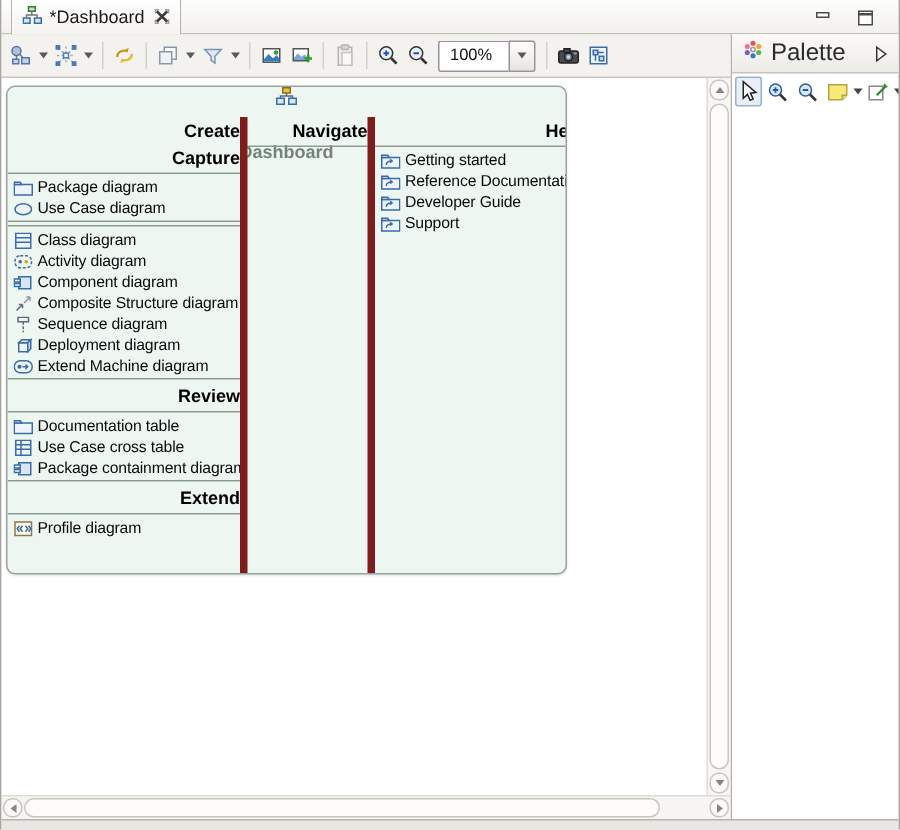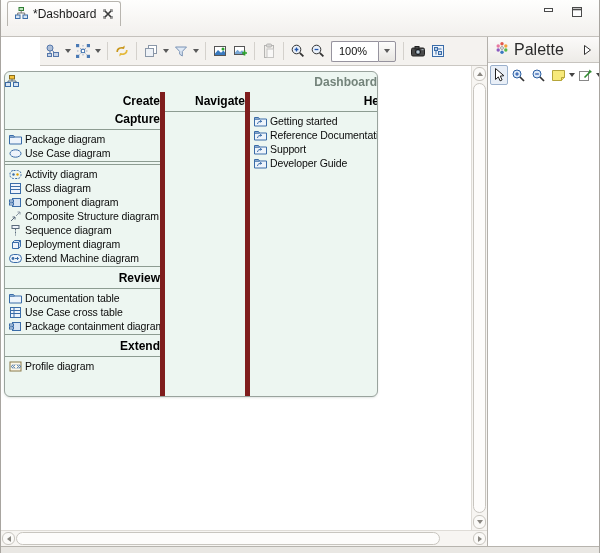--- a/index.html
+++ b/index.html
@@ -2,36 +2,36 @@
 <html><head>
 <meta charset="utf-8">
 <style>
   * { margin:0; padding:0; box-sizing:border-box; }
   html,body { background:#d6d3ce; }
   body { font-family:"Liberation Sans", sans-serif; }
   .window { width:600px; height:553px; background:#fff; display:flex; flex-direction:column;
             border-left:1px solid #a8a5a0; border-right:1px solid #a8a5a0; overflow:hidden; }
 
   
-  .tabbar { height:37px; background:linear-gradient(#fefefd,#f2f0ed); display:flex; align-items:flex-start;
+  .tabbar { height:23px; background:linear-gradient(#fefefd,#f2f0ed); display:flex; align-items:flex-end;
             border-bottom:1px solid #c4c1bc; flex:none; }
   .tab { height:25px; margin-left:6px; display:flex; align-items:center; gap:5px; padding:0 7px;
          background:linear-gradient(#ffffff,#f5f3f0); border:1px solid #b8b5af; border-bottom:none;
          border-radius:3px 3px 0 0; font-size:12px; color:#1a1a1a; position:relative; top:1px; }
   .tab .close { display:flex; align-items:center; margin-left:2px; }
   .win-buttons { margin-left:auto; display:flex; gap:16px; align-self:flex-start; padding:6px 16px 0 0; }
   .win-buttons span { display:flex; }
 
   
   .body { flex:1; display:flex; min-height:0; }
   .left { width:487px; flex:none; display:flex; flex-direction:column; border-right:1px solid #b3b0ab; }
 
   
   .toolbar { height:29px; flex:none; background:#f4f2ef; border-bottom:1px solid #cac7c2;
-             display:flex; align-items:center; padding:0 3px;margin-left:39px; }
+             display:flex; align-items:center; padding:0 3px; }
   .tbtn { height:22px; min-width:20px; display:flex; align-items:center; justify-content:center; border-radius:2px; }
   .tbtn.disabled { opacity:.5; }
   .dd { width:10px; height:22px; display:flex; align-items:center; justify-content:center; }
   .tri-down { width:0; height:0; border-left:3.5px solid transparent; border-right:3.5px solid transparent; border-top:4px solid #5a5a5a; }
   .tsep { width:1px; height:18px; background:#d4d1cc; margin:0 4px; flex:none; }
   .zoom-combo { display:flex; margin:0 3px; }
   .zoom-box { width:47px; height:21px; background:#fff; border:1px solid #96939e; border-right:none;
               border-radius:2px 0 0 2px; font-size:11px; color:#111; display:flex; align-items:center; padding-left:7px; }
   .zoom-dd { width:18px; height:21px; border:1px solid #96939e; background:linear-gradient(#fdfdfc,#e7e5e1);
              border-radius:0 2px 2px 0; display:flex; align-items:center; justify-content:center; }
@@ -48,22 +48,22 @@
   .tri-left-s { width:0;height:0;border-top:3px solid transparent;border-bottom:3px solid transparent;border-right:4px solid #8a8781; }
   .tri-right-s { width:0;height:0;border-top:3px solid transparent;border-bottom:3px solid transparent;border-left:4px solid #8a8781; }
   .hscroll-row { height:16px; flex:none; background:#f7f5f2; border-top:1px solid #dfdcd7; display:flex; align-items:stretch; padding:1px; gap:1px; }
   .hs-btn { width:13px; background:#fbfaf8; border:1px solid #c8c5bf; border-radius:6px; display:flex; align-items:center; justify-content:center; flex:none; }
   .hs-track { flex:1; position:relative; }
   .hs-thumb { position:absolute; left:0; top:0; bottom:0; width:93%; background:#fdfcfb; border:1px solid #c8c5bf; border-radius:7px; }
 
   
   .dashboard { position:absolute; left:3px; top:5px; width:374px; height:326px; background:#edf6f1;
                border:1px solid #99a39d; border-radius:6px; overflow:hidden; box-shadow:0 1px 2px rgba(90,110,100,.18); }
-  .dash-title { height:20px; display:flex; align-items:center; justify-content:space-between; gap:21px;
-                font-weight:bold; font-size:12px; color:#73837a; }
+  .dash-title { height:20px; display:flex; align-items:center; justify-content:flex-start; gap:21px;
+                font-weight:bold; font-size:12px; color:#73837a;flex-direction:column; }
   .dash-cols { display:flex; height:calc(100% - 20px); }
   .dash-col { flex:none; }
   .dash-col + .dash-col { border-left:5px solid #7f1d1d; }
   .dash-col.c0 { width:155px; } .dash-col.c1 { width:85px; } .dash-col.c2 { flex:1; }
   .col-header, .sec-header { text-align:right; font-weight:bold; font-size:12px; color:#000000; padding:2px 0 2px; }
   .sep { border-top:1px solid #8d9c92; margin:1px 0 2px; }
   .dash-item { display:flex; align-items:center; gap:3px; padding-left:3px; height:14px; font-size:10.5px;
                letter-spacing:-0.1px; color:#0a0a0a; white-space:nowrap; cursor:default; }
   .it-icon { width:14px; flex:none; display:flex; justify-content:center; align-items:center; }
 
@@ -272,36 +272,36 @@
                         <ellipse cx="6.5" cy="5.5" rx="5.5" ry="3.7" fill="#eef4fb" stroke="#3a6ca8"></ellipse>
                       </svg>
                     </span>
                     <span>Use Case diagram</span>
                   </div>
                   <div class="sep"></div>
                   <div class="sep"></div>
                   <div class="dash-item">
                     <span class="it-icon">
                       <svg width="13" height="11">
+                        <rect x="1.5" y="0.5" width="10" height="10" fill="#eef4fb" stroke="#3a6ca8"></rect>
+                        <line x1="1.5" y1="3.5" x2="11.5" y2="3.5" stroke="#3a6ca8"></line>
+                        <line x1="1.5" y1="6.5" x2="11.5" y2="6.5" stroke="#3a6ca8"></line>
+                      </svg>
+                    </span>
+                    <span>Class diagram</span>
+                  </div>
+                  <div class="dash-item">
+                    <span class="it-icon">
+                      <svg width="13" height="11">
                         <rect x="1" y="1.5" width="11" height="8" rx="3.5" fill="none" stroke="#3a6ca8" stroke-dasharray="2 1.2"></rect>
                         <circle cx="4.5" cy="5.5" r="1.2" fill="#3a6ca8"></circle>
                         <circle cx="8.5" cy="5.5" r="1.2" fill="#e0a000"></circle>
                       </svg>
                     </span>
                     <span>Activity diagram</span>
-                  </div>
-                  <div class="dash-item">
-                    <span class="it-icon">
-                      <svg width="13" height="11">
-                        <rect x="1.5" y="0.5" width="10" height="10" fill="#eef4fb" stroke="#3a6ca8"></rect>
-                        <line x1="1.5" y1="3.5" x2="11.5" y2="3.5" stroke="#3a6ca8"></line>
-                        <line x1="1.5" y1="6.5" x2="11.5" y2="6.5" stroke="#3a6ca8"></line>
-                      </svg>
-                    </span>
-                    <span>Class diagram</span>
                   </div>
                   <div class="dash-item">
                     <span class="it-icon">
                       <svg width="13" height="11">
                         <rect x="3.5" y="1.5" width="8" height="8" fill="#d7e5f4" stroke="#3a6ca8"></rect>
                         <rect x="0.5" y="3" width="4" height="2" fill="#eef4fb" stroke="#3a6ca8"></rect>
                         <rect x="0.5" y="6" width="4" height="2" fill="#eef4fb" stroke="#3a6ca8"></rect>
                       </svg>
                     </span>
                     <span>Component diagram</span>
@@ -419,31 +419,31 @@
                     <span>Reference Documentation</span>
                   </div>
                   <div class="dash-item">
                     <span class="it-icon">
                       <svg width="13" height="11">
                         <path d="M0.5 3 v7 h12 v-7 z" fill="#eef4fb" stroke="#3a6ca8"></path>
                         <path d="M0.5 3 v-1.5 h4 l1 1.5 z" fill="#d7e5f4" stroke="#3a6ca8"></path>
                         <path d="M3.5 8 c0 -2.2 2.2 -2.8 4.2 -2.6 m0 0 l-1.6 -1.1 m1.6 1.1 l-1.8 0.9" stroke="#3a6ca8" fill="none"></path>
                       </svg>
                     </span>
-                    <span>Support</span>
+                    <span>Developer Guide</span>
                   </div>
                   <div class="dash-item">
                     <span class="it-icon">
                       <svg width="13" height="11">
                         <path d="M0.5 3 v7 h12 v-7 z" fill="#eef4fb" stroke="#3a6ca8"></path>
                         <path d="M0.5 3 v-1.5 h4 l1 1.5 z" fill="#d7e5f4" stroke="#3a6ca8"></path>
                         <path d="M3.5 8 c0 -2.2 2.2 -2.8 4.2 -2.6 m0 0 l-1.6 -1.1 m1.6 1.1 l-1.8 0.9" stroke="#3a6ca8" fill="none"></path>
                       </svg>
                     </span>
-                    <span>Developer Guide</span>
+                    <span>Support</span>
                   </div>
                 </div>
               </div>
           </div>
         </div>
         <div class="vscroll">
           <div class="vs-btn up">
               <span class="tri-up-s"></span>
             </div>
           <div class="vs-thumb"></div>

